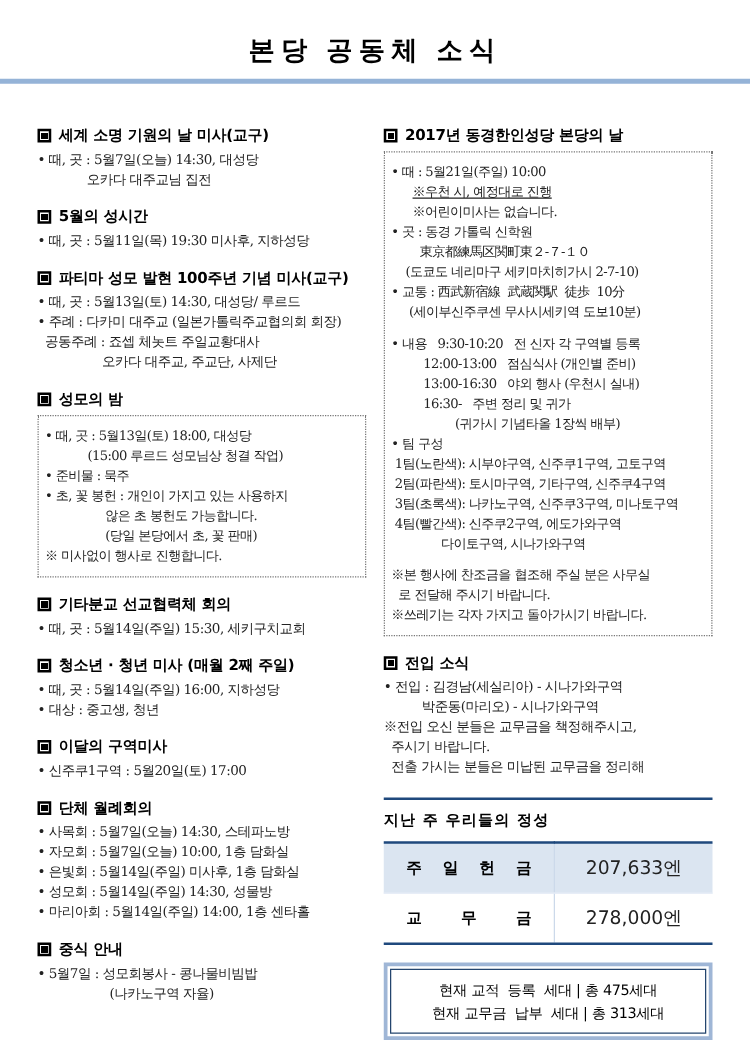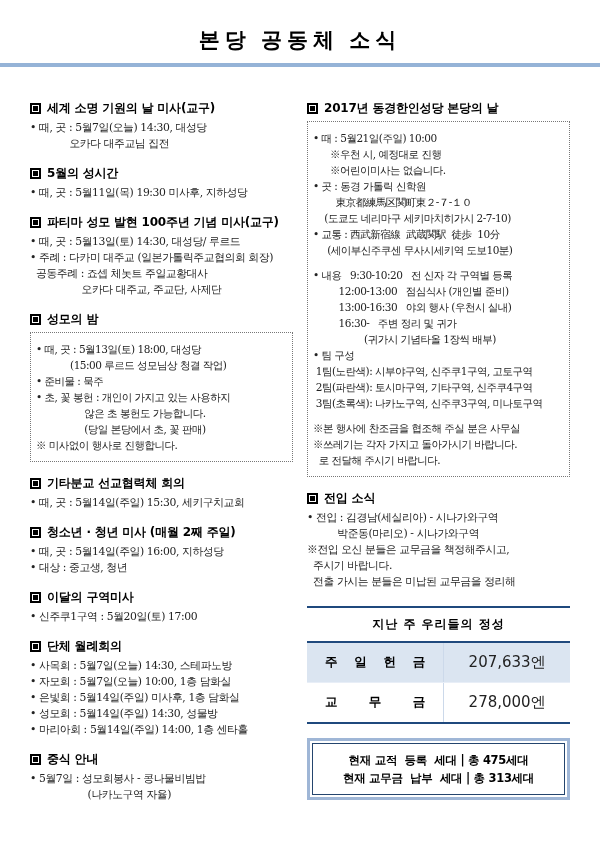--- a/index.html
+++ b/index.html
@@ -31,48 +31,48 @@
   }
   .ln{
     font-size:10.8px;line-height:16px;letter-spacing:-0.4px;
     white-space:pre-wrap;color:#222;
   }
   .box{
     border:1.5px dotted #777;padding:8px 5px;margin-top:5px;
   }
   .box .ln{font-size:10.5px;letter-spacing:-0.5px;line-height:16px;}
   .gap{height:9px;}
-  .u{}
+  .u{text-decoration:underline;}
   
   .offering{
     width:100%;border-collapse:collapse;margin-top:16px;
     font-family:"DejaVu Sans","Liberation Sans",sans-serif;
   }
   .offering td{padding:0;}
   .t-title{
     border-top:2px solid #1f497d;border-bottom:2px solid #1f497d;
-    text-align:center;font-weight:bold;font-size:12px;letter-spacing:1px;
+    font-weight:bold;font-size:12px;letter-spacing:1px;
     padding:8px 0 !important;color:#000;
   }
   .offering .r1 td{background:#dbe5f1;border-bottom:1px solid #e8eef7;}
   .offering .r2 td{border-bottom:2px solid #1f497d;}
   .offering .lbl{
     width:52%;font-weight:bold;font-size:12.5px;color:#000;
     padding:10px 18px !important;text-align:justify;text-align-last:justify;
   }
   .offering .val{
     font-size:15px;color:#222;text-align:center;
     border-left:1px solid #ccd9ea;padding:10px 0 !important;
   }
   
   .obox{border:3px solid #9fb6d6;margin-top:14px;padding:2px;background:#fff;}
   .ibox{border:1px solid #24456e;padding:7px 2px;text-align:center;}
   .sum-ln{
     font-family:"DejaVu Sans","Liberation Sans",sans-serif;
-    font-weight:bold;font-size:11.5px;letter-spacing:-0.3px;
+    font-weight:normal;font-size:11.5px;letter-spacing:-0.3px;
     line-height:18px;color:#000;white-space:pre-wrap;
   }
 </style>
 </head>
 <body>
 
 <div class="page">
   <div class="title">본당 공동체 소식</div>
   <div class="rule"></div>
 
@@ -180,24 +180,26 @@
               <div class="gap"></div>
               <div class="ln">• 내용   9:30-10:20   전 신자 각 구역별 등록</div>
               <div class="ln">         12:00-13:00   점심식사 (개인별 준비)</div>
               <div class="ln">         13:00-16:30   야외 행사 (우천시 실내)</div>
               <div class="ln">         16:30-   주변 정리 및 귀가</div>
               <div class="ln">                  (귀가시 기념타올 1장씩 배부)</div>
               <div class="ln">• 팀 구성</div>
               <div class="ln"> 1팀(노란색): 시부야구역, 신주쿠1구역, 고토구역</div>
               <div class="ln"> 2팀(파란색): 토시마구역, 기타구역, 신주쿠4구역</div>
               <div class="ln"> 3팀(초록색): 나카노구역, 신주쿠3구역, 미나토구역</div>
+              <div class="ln"> 4팀(빨간색): 신주쿠2구역, 에도가와구역</div>
+              <div class="ln">              다이토구역, 시나가와구역</div>
               <div class="gap"></div>
               <div class="ln">※본 행사에 찬조금을 협조해 주실 분은 사무실</div>
+              <div class="ln">  로 전달해 주시기 바랍니다.</div>
               <div class="ln">※쓰레기는 각자 가지고 돌아가시기 바랍니다.</div>
-              <div class="ln">  로 전달해 주시기 바랍니다.</div>
             </div>
           </div>
           <div class="sec">
             <div class="sec-h">
               <span class="sq"></span>
               <span>전입 소식</span>
             </div>
             <div class="ln">• 전입 : 김경남(세실리아) - 시나가와구역</div>
             <div class="ln">          박준동(마리오) - 시나가와구역</div>
             <div class="ln">※전입 오신 분들은 교무금을 책정해주시고,</div>

